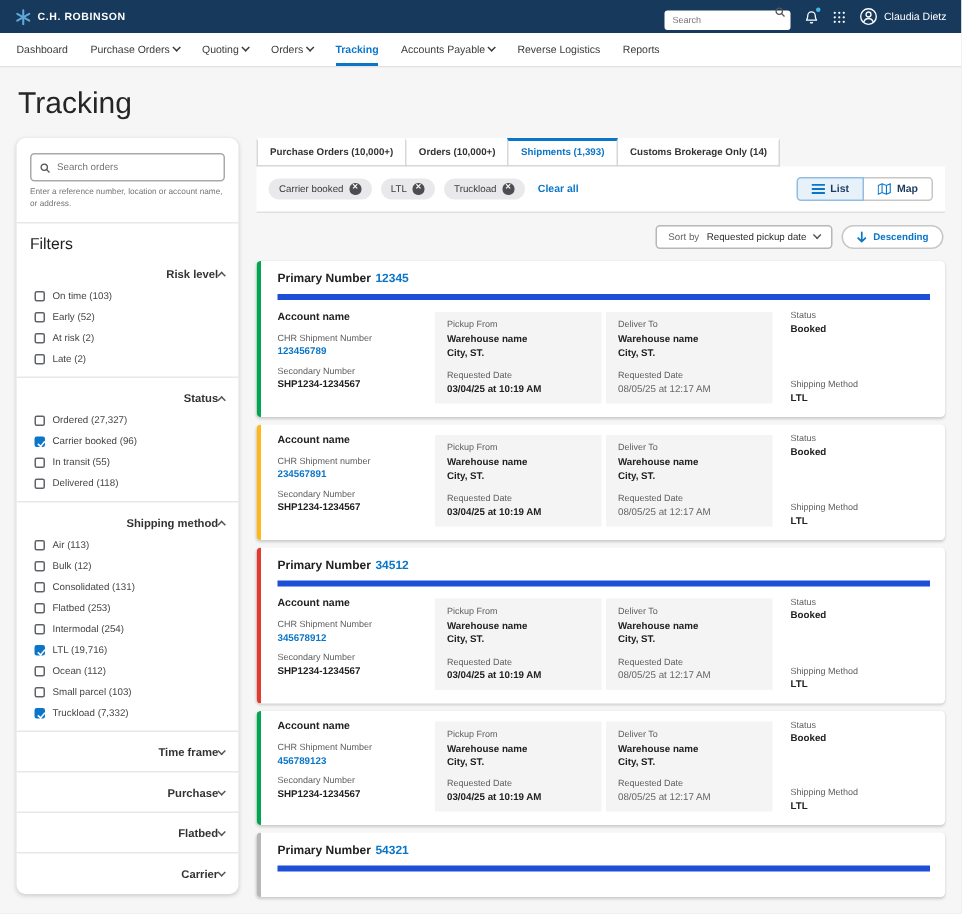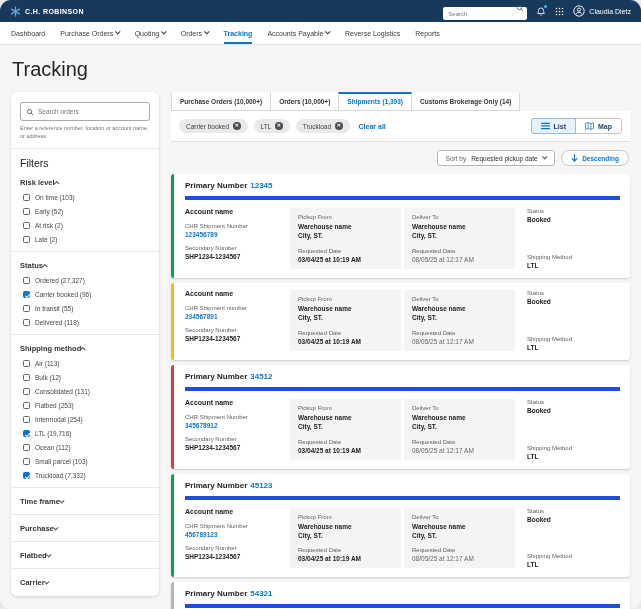--- a/index.html
+++ b/index.html
@@ -1,18 +1,18 @@
 <!DOCTYPE html>
 <html><head>
 <meta charset="utf-8">
 <style>
   * { margin:0; padding:0; box-sizing:border-box; }
   html,body { background:#e9e9e9; }
   body { font-family:"Liberation Sans", sans-serif; }
-  .app { width:641px; height:609px; overflow:hidden; background:#F6F6F6; position:relative;border-radius:11px; }
+  .app { width:641px; height:609px; overflow:hidden; background:#F6F6F6; position:relative; }
 
   
   .topbar { height:22px; background:#17395C; display:flex; align-items:center; padding:0 10px; }
   .brand { display:flex; align-items:center; gap:4px; }
   .brand-name { color:#fff; font-size:7px; font-weight:700; letter-spacing:.4px; }
   .topbar-right { margin-left:auto; display:flex; align-items:center; gap:9px; }
   .top-search { position:relative; }
   .top-search input { width:84px; height:13px; border:none; border-radius:2px; font-size:6px; padding:0 14px 0 5px; color:#333; outline:none; background:#fff; font-family:inherit; }
   .top-search .mag { position:absolute; right:3px; top:2.5px; }
   .bell-wrap { position:relative; display:flex; }
@@ -34,21 +34,21 @@
   .page-title { font-size:20px; font-weight:500; color:#262626; margin:13px 0 11px 1px; }
   .content { display:flex; gap:12px; align-items:flex-start; }
 
   
   .sidebar { width:148px; flex-shrink:0; background:#fff; border-radius:6px; box-shadow:0 1px 3px rgba(0,0,0,.16); padding:10px 9px 4px; }
   .searchbox { display:flex; align-items:center; gap:4px; border:1px solid #A9A9A9; border-radius:3px; height:19px; padding:0 5px; background:#fff; }
   .searchbox input { border:none; outline:none; flex:1; min-width:0; font-size:6.5px; color:#333; font-family:inherit; }
   .search-helper { font-size:5.5px; color:#757575; line-height:1.4; margin-top:4px; }
   .divider { border-top:1px solid #E8E8E8; margin:8px -9px; }
   .filters-title { font-size:10.5px; font-weight:400; color:#222; margin:2px 0 0; }
-  .fgroup-header { display:flex; justify-content:flex-start; align-items:center; margin:9px 1px 5px 0; font-size:7.5px; font-weight:700; color:#333; cursor:pointer; }
+  .fgroup-header { display:flex; justify-content:flex-end; align-items:center; margin:9px 1px 5px 0; font-size:7.5px; font-weight:700; color:#333; cursor:pointer; }
   .option { display:flex; align-items:center; gap:5px; margin:7px 0 7px 3px; font-size:6.5px; color:#454545; cursor:pointer; }
   .checkbox { width:7px; height:7px; border:1px solid #5f6368; border-radius:1.5px; background:#fff; position:relative; flex-shrink:0; }
   .checkbox.checked { background:#0B76C8; border-color:#0B76C8; }
   .checkbox.checked::after { content:''; position:absolute; left:1.6px; top:.4px; width:2.4px; height:4.2px; border-right:1px solid #fff; border-bottom:1px solid #fff; transform:rotate(40deg); }
 
   
   .main { flex:1; min-width:0; }
   .tabs-row { display:flex; }
   .tab { background:#fff; border:1px solid #D7D7D7; border-top:2px solid transparent; padding:4px 8px 5px; font-size:6.5px; font-weight:700; color:#333; margin-right:-1px; cursor:pointer; white-space:nowrap; }
   .tab.active { color:#0B76C8; border-top-color:#0B76C8; position:relative; z-index:1; }
@@ -475,23 +475,20 @@
               <div class="status-col">
                 <div class="lbl">Status</div>
                 <div class="val-b">Booked</div>
                 <div class="spacer"></div>
                 <div class="lbl">Shipping Method</div>
                 <div class="val-b">LTL</div>
               </div>
             </div>
           </div>
             <div class="card" style="border-left-color: rgb(0, 166, 81);">
-            <div class="card-header">
-              <span>Primary Number</span><span class="num">45123</span>
-            </div>
             <div class="card-body">
               <div class="acct-col">
                 <div class="acct-name">Account name</div>
                 <div class="lbl">CHR Shipment Number</div>
                 <div class="link mb6">456789123</div>
                 <div class="lbl">Secondary Number</div>
                 <div class="val-b">SHP1234-1234567</div>
               </div>
               <div class="panel">
                 <div class="lbl">Pickup From</div>

